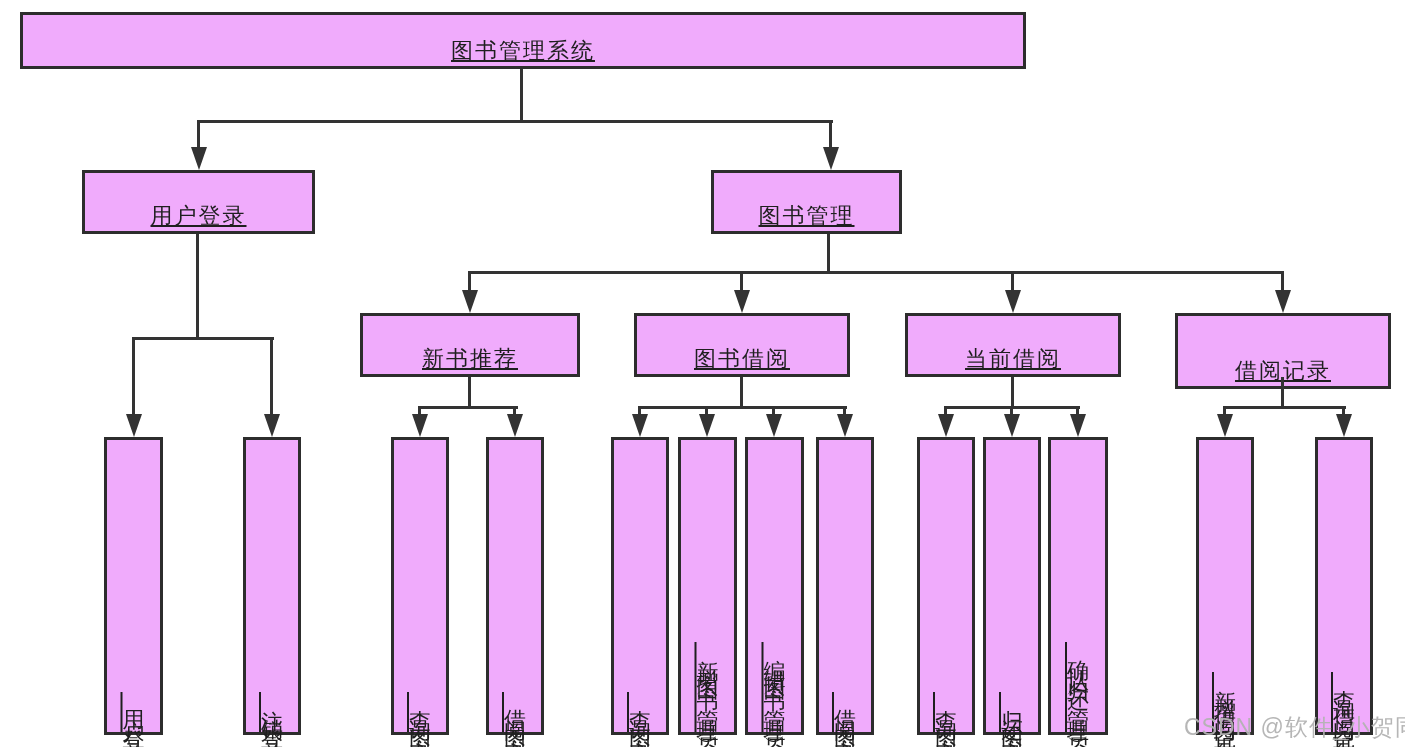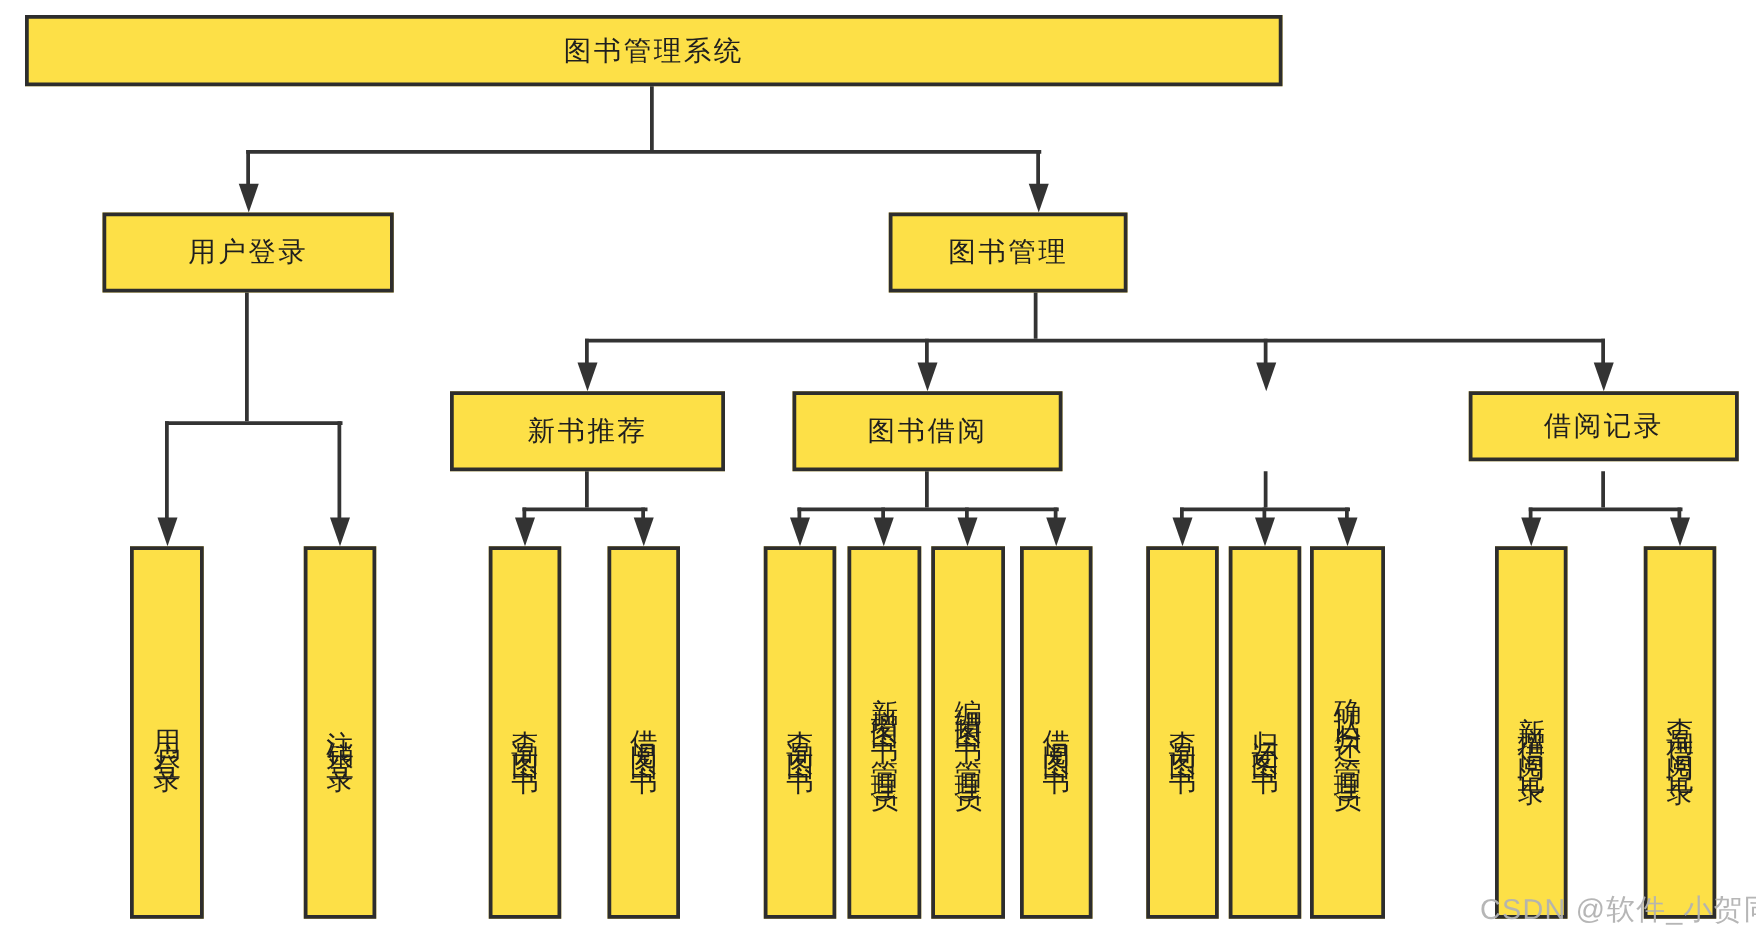--- a/index.html
+++ b/index.html
@@ -4,22 +4,22 @@
 <style>
   html,body { margin:0; padding:0; background:#ffffff; }
   .canvas {
     position:relative; width:1405px; height:747px;
     background:#ffffff; overflow:hidden;
     font-family:"Liberation Sans", sans-serif;
     color:#1f1f1f;
   }
   .box {
     position:absolute; box-sizing:border-box;
-    border:3px solid #2d2d2d; background:#fde047;
-    display:flex; align-items:center; justify-content:center;
+    border:3px solid #2d2d2d; background:#f0abfc;
+    display:flex; align-items:flex-end; justify-content:center;text-decoration:underline;
   }
   .box span { font-size:22px; letter-spacing:2px; white-space:nowrap; }
   .vbox span {
     writing-mode:vertical-rl; text-orientation:mixed;
     font-size:22px; letter-spacing:10px; line-height:1;
     white-space:nowrap;
   }
   .vl { position:absolute; width:3px; background:#333333; }
   .hl { position:absolute; height:3px; background:#333333; }
   .ar {
@@ -73,21 +73,24 @@
   <div class="ar" style="left:1005px;top:290px"></div>
   <div class="vl" style="left:1281px;top:271px;height:21px"></div>
   <div class="ar" style="left:1275px;top:290px"></div>
 
   <div class="box" style="left:634px;top:313px;width:216px;height:64px">
     <span>图书借阅</span>
   </div>
   <div class="box" style="left:360px;top:313px;width:220px;height:64px">
     <span>新书推荐</span>
   </div>
-  <div class="box" style="left:1175px;top:313px;width:216px;height:56px">
+  <div class="box" style="left:905px;top:313px;width:216px;height:64px">
+    <span>当前借阅</span>
+  </div>
+  <div class="box" style="left:1175px;top:313px;width:216px;height:76px">
     <span>借阅记录</span>
   </div>
 
   <div class="vl" style="left:468px;top:377px;height:29px"></div>
   <div class="hl" style="left:418px;top:406px;width:100px"></div>
   <div class="vl" style="left:418px;top:406px;height:10px"></div>
   <div class="ar" style="left:412px;top:414px"></div>
   <div class="vl" style="left:513px;top:406px;height:10px"></div>
   <div class="ar" style="left:507px;top:414px"></div>
 

